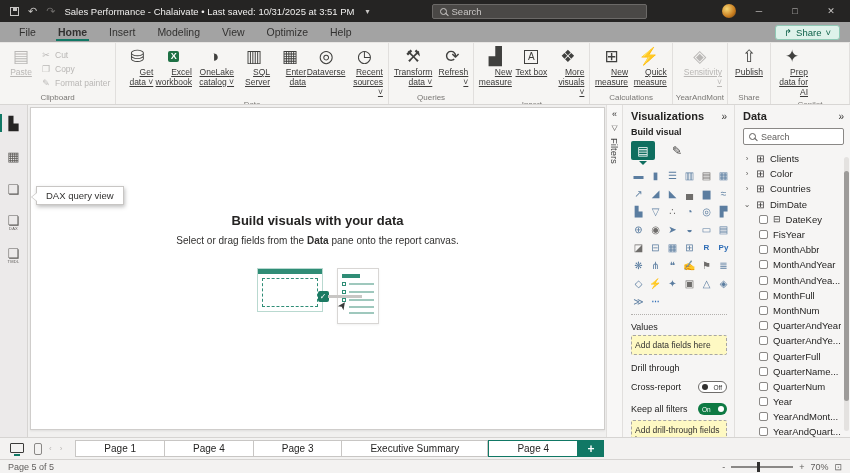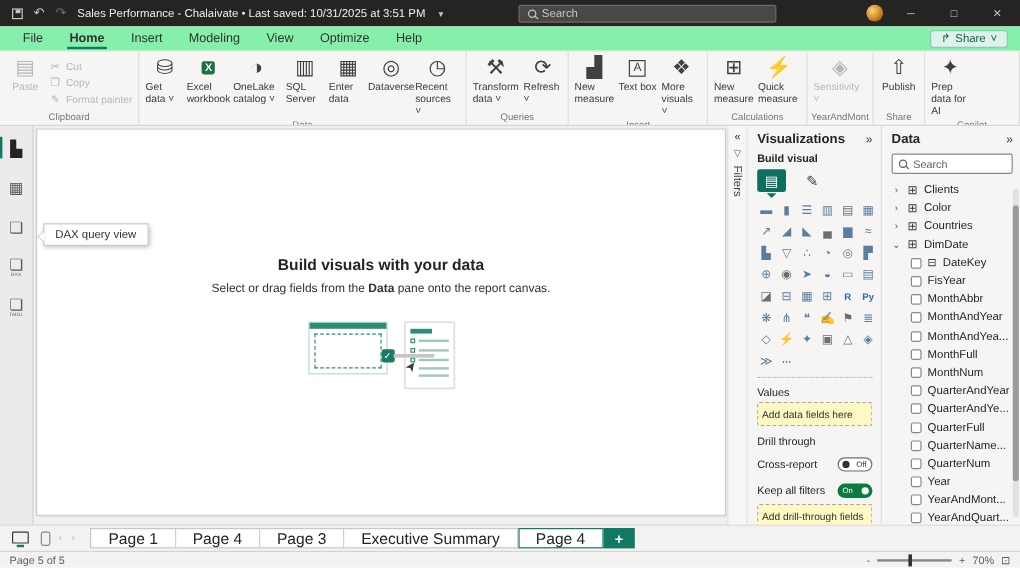--- a/index.html
+++ b/index.html
@@ -18,34 +18,34 @@
   .tb-caret { font-size:8px; color:#c8c6c4; margin-left:2px; }
   .tb-search { flex:0 0 215px; margin-left:52px; height:15px; background:#4a4846; border:1px solid #6b6967; border-radius:2px; display:flex; align-items:center; gap:5px; padding:0 7px; color:#c8c6c4; font-size:9.5px; }
   .mag { width:7px; height:7px; border:1px solid #c8c6c4; border-radius:50%; position:relative; display:inline-block; flex:0 0 auto; }
   .mag::after { content:""; position:absolute; width:4px; height:1px; background:#c8c6c4; right:-3px; bottom:-1px; transform:rotate(45deg); }
   .tb-right { margin-left:auto; display:flex; align-items:center; gap:10px; padding-right:6px; }
   .tb-user { font-size:9.5px; color:#f0efee; }
   .avatar { width:14px; height:14px; border-radius:50%; background:radial-gradient(circle at 35% 35%, #f7d774, #c77b1e 60%, #5a3a14); }
   .win-btn { font-size:9px; color:#c8c6c4; width:26px; text-align:center; }
 
   
-  .menubar { height:37px; background:#86efac; display:flex; align-items:center; border-bottom:1px solid #e8e6e4; flex:0 0 20px; padding-left:8px; }
+  .menubar { height:37px; background:#a3a3a3; display:flex; align-items:center; border-bottom:1px solid #e8e6e4; flex:0 0 20px; padding-left:8px; }
   .menu-tab { padding:0 11px; font-size:10.5px; color:#323130; height:20px; line-height:20px; position:relative; cursor:default; }
   .menu-tab.active { font-weight:bold; }
   .menu-tab.active::after { content:""; position:absolute; left:9px; right:9px; bottom:1px; height:2px; background:#117865; }
   .share-btn { margin-left:auto; margin-right:10px; background:#def2ea; border:1px solid #8fc9b5; color:#0b5f46; border-radius:3px; height:15px; display:flex; align-items:center; gap:4px; padding:0 8px; font-size:9.5px; }
 
   
   .ribbon { height:62px; background:#f6f5f3; border-bottom:1px solid #d8d6d4; display:flex; flex:0 0 62px; overflow:hidden; }
   .rgroup { display:flex; flex-direction:column; border-right:1px solid #e1dfdd; padding:2px 3px 0 3px; }
   .rbtns { display:flex; flex:1; align-items:flex-start; }
   .rlabel { text-align:center; font-size:8px; color:#797774; padding:1px 0 2px 0; }
   .rbtn { display:flex; flex-direction:column; align-items:center; width:auto; min-width:36px; max-width:62px; padding:2px 2px; cursor:default; }
   .rbtn .ricon { font-size:17px; line-height:20px; height:20px; color:#40403e; }
-  .rbtn .rtext { font-size:8.5px; line-height:1.15; text-align:left; color:#3b3a39; margin-top:1px; }
+  .rbtn .rtext { font-size:8.5px; line-height:1.15; text-align:right; color:#3b3a39; margin-top:1px;text-decoration:underline; }
   .rbtn.disabled .ricon, .rbtn.disabled .rtext { color:#b9b7b5; }
   .rstack { display:flex; flex-direction:column; justify-content:flex-start; gap:1px; padding-top:3px; }
   .rsmall { display:flex; align-items:center; gap:4px; height:13px; padding:0 2px; }
   .rsmall .ricon { font-size:9px; color:#40403e; width:10px; text-align:center; }
   .rsmall .rtext { font-size:8.5px; color:#3b3a39; white-space:nowrap; }
   .rsmall.disabled .ricon, .rsmall.disabled .rtext { color:#b9b7b5; }
   .ricon.excel { background:#1e7145; color:#fff !important; font-size:9px; line-height:11px; width:11px; height:11px; margin:4px 0 5px 0; text-align:center; border-radius:2px; font-weight:bold; }
   .ricon.boxed { border:1px solid #40403e; font-size:10px; line-height:12px; width:14px; height:14px; margin:3px 0; text-align:center; }
   .ricon.fx { font-size:11px; font-style:italic; }
 
@@ -130,21 +130,21 @@
   .scrollbar { position:absolute; right:1px; top:52px; bottom:6px; width:5px; background:#e4e2e0; border-radius:3px; }
   .scrollbar .thumb { position:absolute; top:14px; bottom:30px; left:0; right:0; background:#9d9b99; border-radius:3px; }
 
   
   .pages-bar { height:22px; flex:0 0 22px; background:#f3f2f1; border-top:1px solid #d6d4d2; display:flex; align-items:center; padding-left:10px; gap:6px; }
   .vm-desktop { width:14px; height:10px; border:1.5px solid #3b3a39; border-radius:1px; position:relative; margin-top:-2px; }
   .vm-desktop::after { content:""; position:absolute; left:3px; right:3px; bottom:-4px; height:1.5px; background:#117865; }
   .vm-phone { width:8px; height:12px; border:1.2px solid #8a8886; border-radius:2px; margin-left:4px; }
   .pg-nav { font-size:8px; color:#b9b7b5; margin:0 1px; }
   .pg-tabs { display:flex; align-items:stretch; height:17px; margin-left:6px; gap:0; }
-  .pg-tab { background:#fff; border:1px solid #c8c6c4; border-left-width:0; padding:0 14px; font-size:13px; color:#252423; display:flex; align-items:center; white-space:nowrap; }
+  .pg-tab { background:#fff; border:1px solid #c8c6c4; border-left-width:0; padding:0 28px; font-size:10px; color:#252423; display:flex; align-items:center; white-space:nowrap; }
   .pg-tab:first-child { border-left-width:1px; }
   .pg-tab.active { border:1.5px solid #117865; font-weight:normal; background:#fff; }
   .pg-add { background:#117865; color:#fff; width:26px; display:flex; align-items:center; justify-content:center; font-size:12px; font-weight:bold; }
 
   
   .statusbar { height:14px; flex:0 0 14px; background:#f3f2f1; border-top:1px solid #d6d4d2; display:flex; align-items:center; font-size:9px; color:#605e5c; padding:0 8px; }
   .zoom-ctl { margin-left:auto; display:flex; align-items:center; gap:6px; }
   .z-track { width:62px; height:2px; background:#8a8886; position:relative; }
   .z-thumb { position:absolute; left:26px; top:-4px; width:3px; height:10px; background:#323130; }
   .z-fit { font-size:9px; color:#605e5c; }

